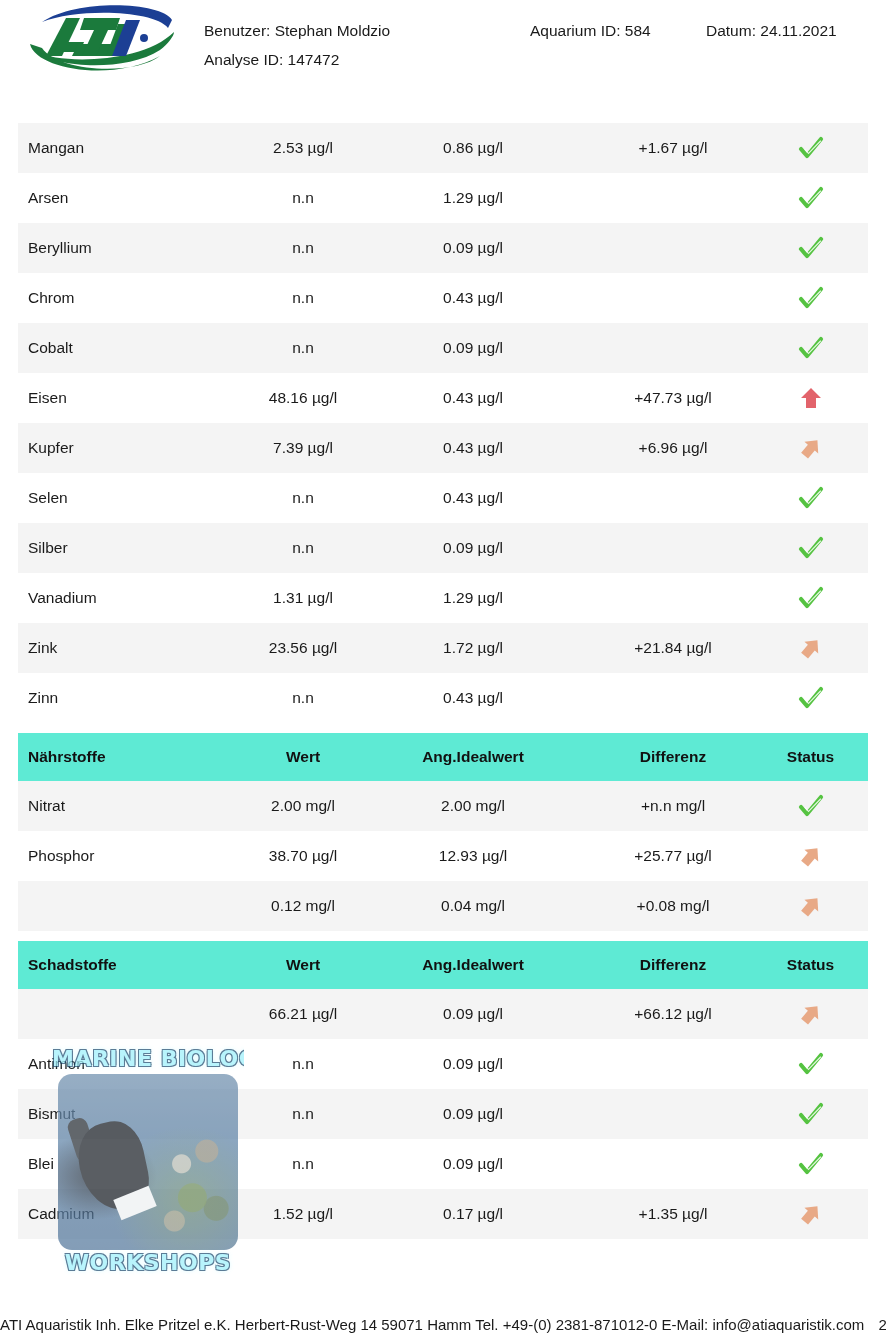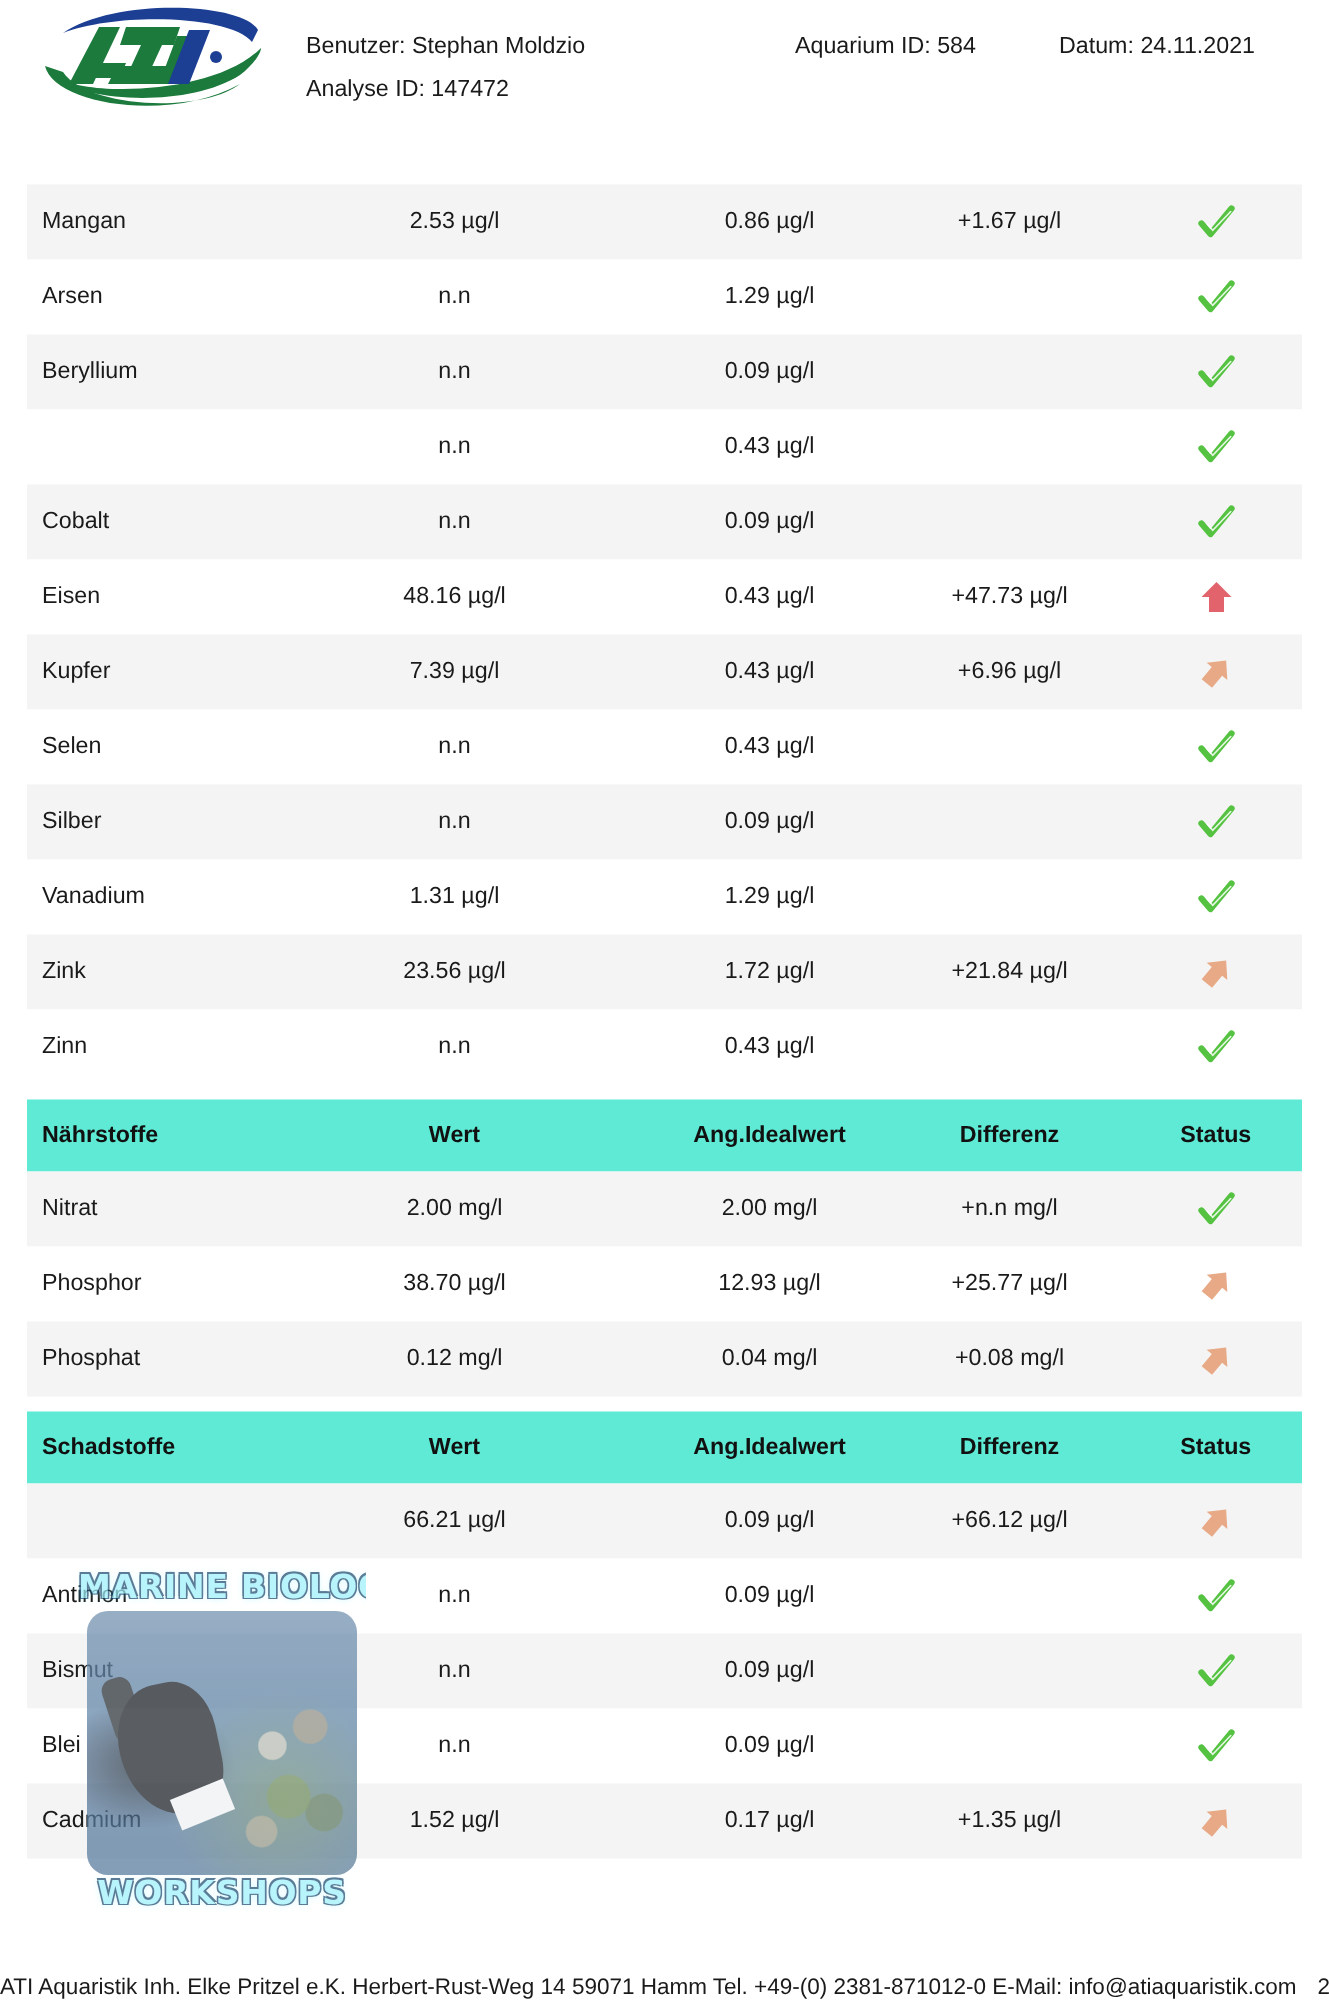--- a/index.html
+++ b/index.html
@@ -77,21 +77,21 @@
     top: 0;
     height: 100%;
     display: flex;
     align-items: center;
     font-size: 15.5px;
     color: #1a1a1a;
     white-space: nowrap;
   }
   .c-name   { left: 10px;  width: 190px; justify-content: flex-start; }
   .c-wert   { left: 190px; width: 190px; justify-content: center; }
-  .c-ideal  { left: 400px; width: 190px; justify-content: center; }
+  .c-ideal  { left: 360px; width: 190px; justify-content: center; }
   .c-diff   { left: 565px; width: 180px; justify-content: center; }
   .c-status { left: 740px; width: 105px; justify-content: center; }
 
   .trow.hdr .cell {
     font-weight: bold;
     font-size: 15.5px;
     color: #111111;
   }
   .trow.hdr .c-name { justify-content: flex-start; }
 
@@ -261,20 +261,21 @@
         <div class="cell c-ideal">0.09 µg/l</div>
         <div class="cell c-diff"></div>
         <div class="cell c-status">
           <svg class="sicon" viewBox="0 0 26 26">
             <path d="M3 14 L9 21 L23 4" fill="none" stroke="#55c341" stroke-width="4.2" stroke-linecap="round" stroke-linejoin="round"></path>
             <path d="M7 14.5 L10.5 18.5 L22.5 6" fill="none" stroke="#ffffff" stroke-width="1.1" stroke-linecap="round" opacity="0.85"></path>
           </svg>
         </div>
       </div>
       <div class="trow even">
+        <div class="cell c-name">Chrom</div>
         <div class="cell c-wert">n.n</div>
         <div class="cell c-ideal">0.43 µg/l</div>
         <div class="cell c-diff"></div>
         <div class="cell c-status">
           <svg class="sicon" viewBox="0 0 26 26">
             <path d="M3 14 L9 21 L23 4" fill="none" stroke="#55c341" stroke-width="4.2" stroke-linecap="round" stroke-linejoin="round"></path>
             <path d="M7 14.5 L10.5 18.5 L22.5 6" fill="none" stroke="#ffffff" stroke-width="1.1" stroke-linecap="round" opacity="0.85"></path>
           </svg>
         </div>
       </div>
@@ -403,21 +404,20 @@
         <div class="cell c-diff">+25.77 µg/l</div>
         <div class="cell c-status">
           <svg class="sicon" viewBox="0 0 26 26">
             <g transform="rotate(40 13 13)">
               <path d="M13 3 L22 12.5 L17.5 12.5 L17.5 23 L8.5 23 L8.5 12.5 L4 12.5 Z" fill="#e8a986"></path>
             </g>
           </svg>
         </div>
       </div>
       <div class="trow odd">
-        <div class="cell c-name">Phosphat</div>
         <div class="cell c-wert">0.12 mg/l</div>
         <div class="cell c-ideal">0.04 mg/l</div>
         <div class="cell c-diff">+0.08 mg/l</div>
         <div class="cell c-status">
           <svg class="sicon" viewBox="0 0 26 26">
             <g transform="rotate(40 13 13)">
               <path d="M13 3 L22 12.5 L17.5 12.5 L17.5 23 L8.5 23 L8.5 12.5 L4 12.5 Z" fill="#e8a986"></path>
             </g>
           </svg>
         </div>

